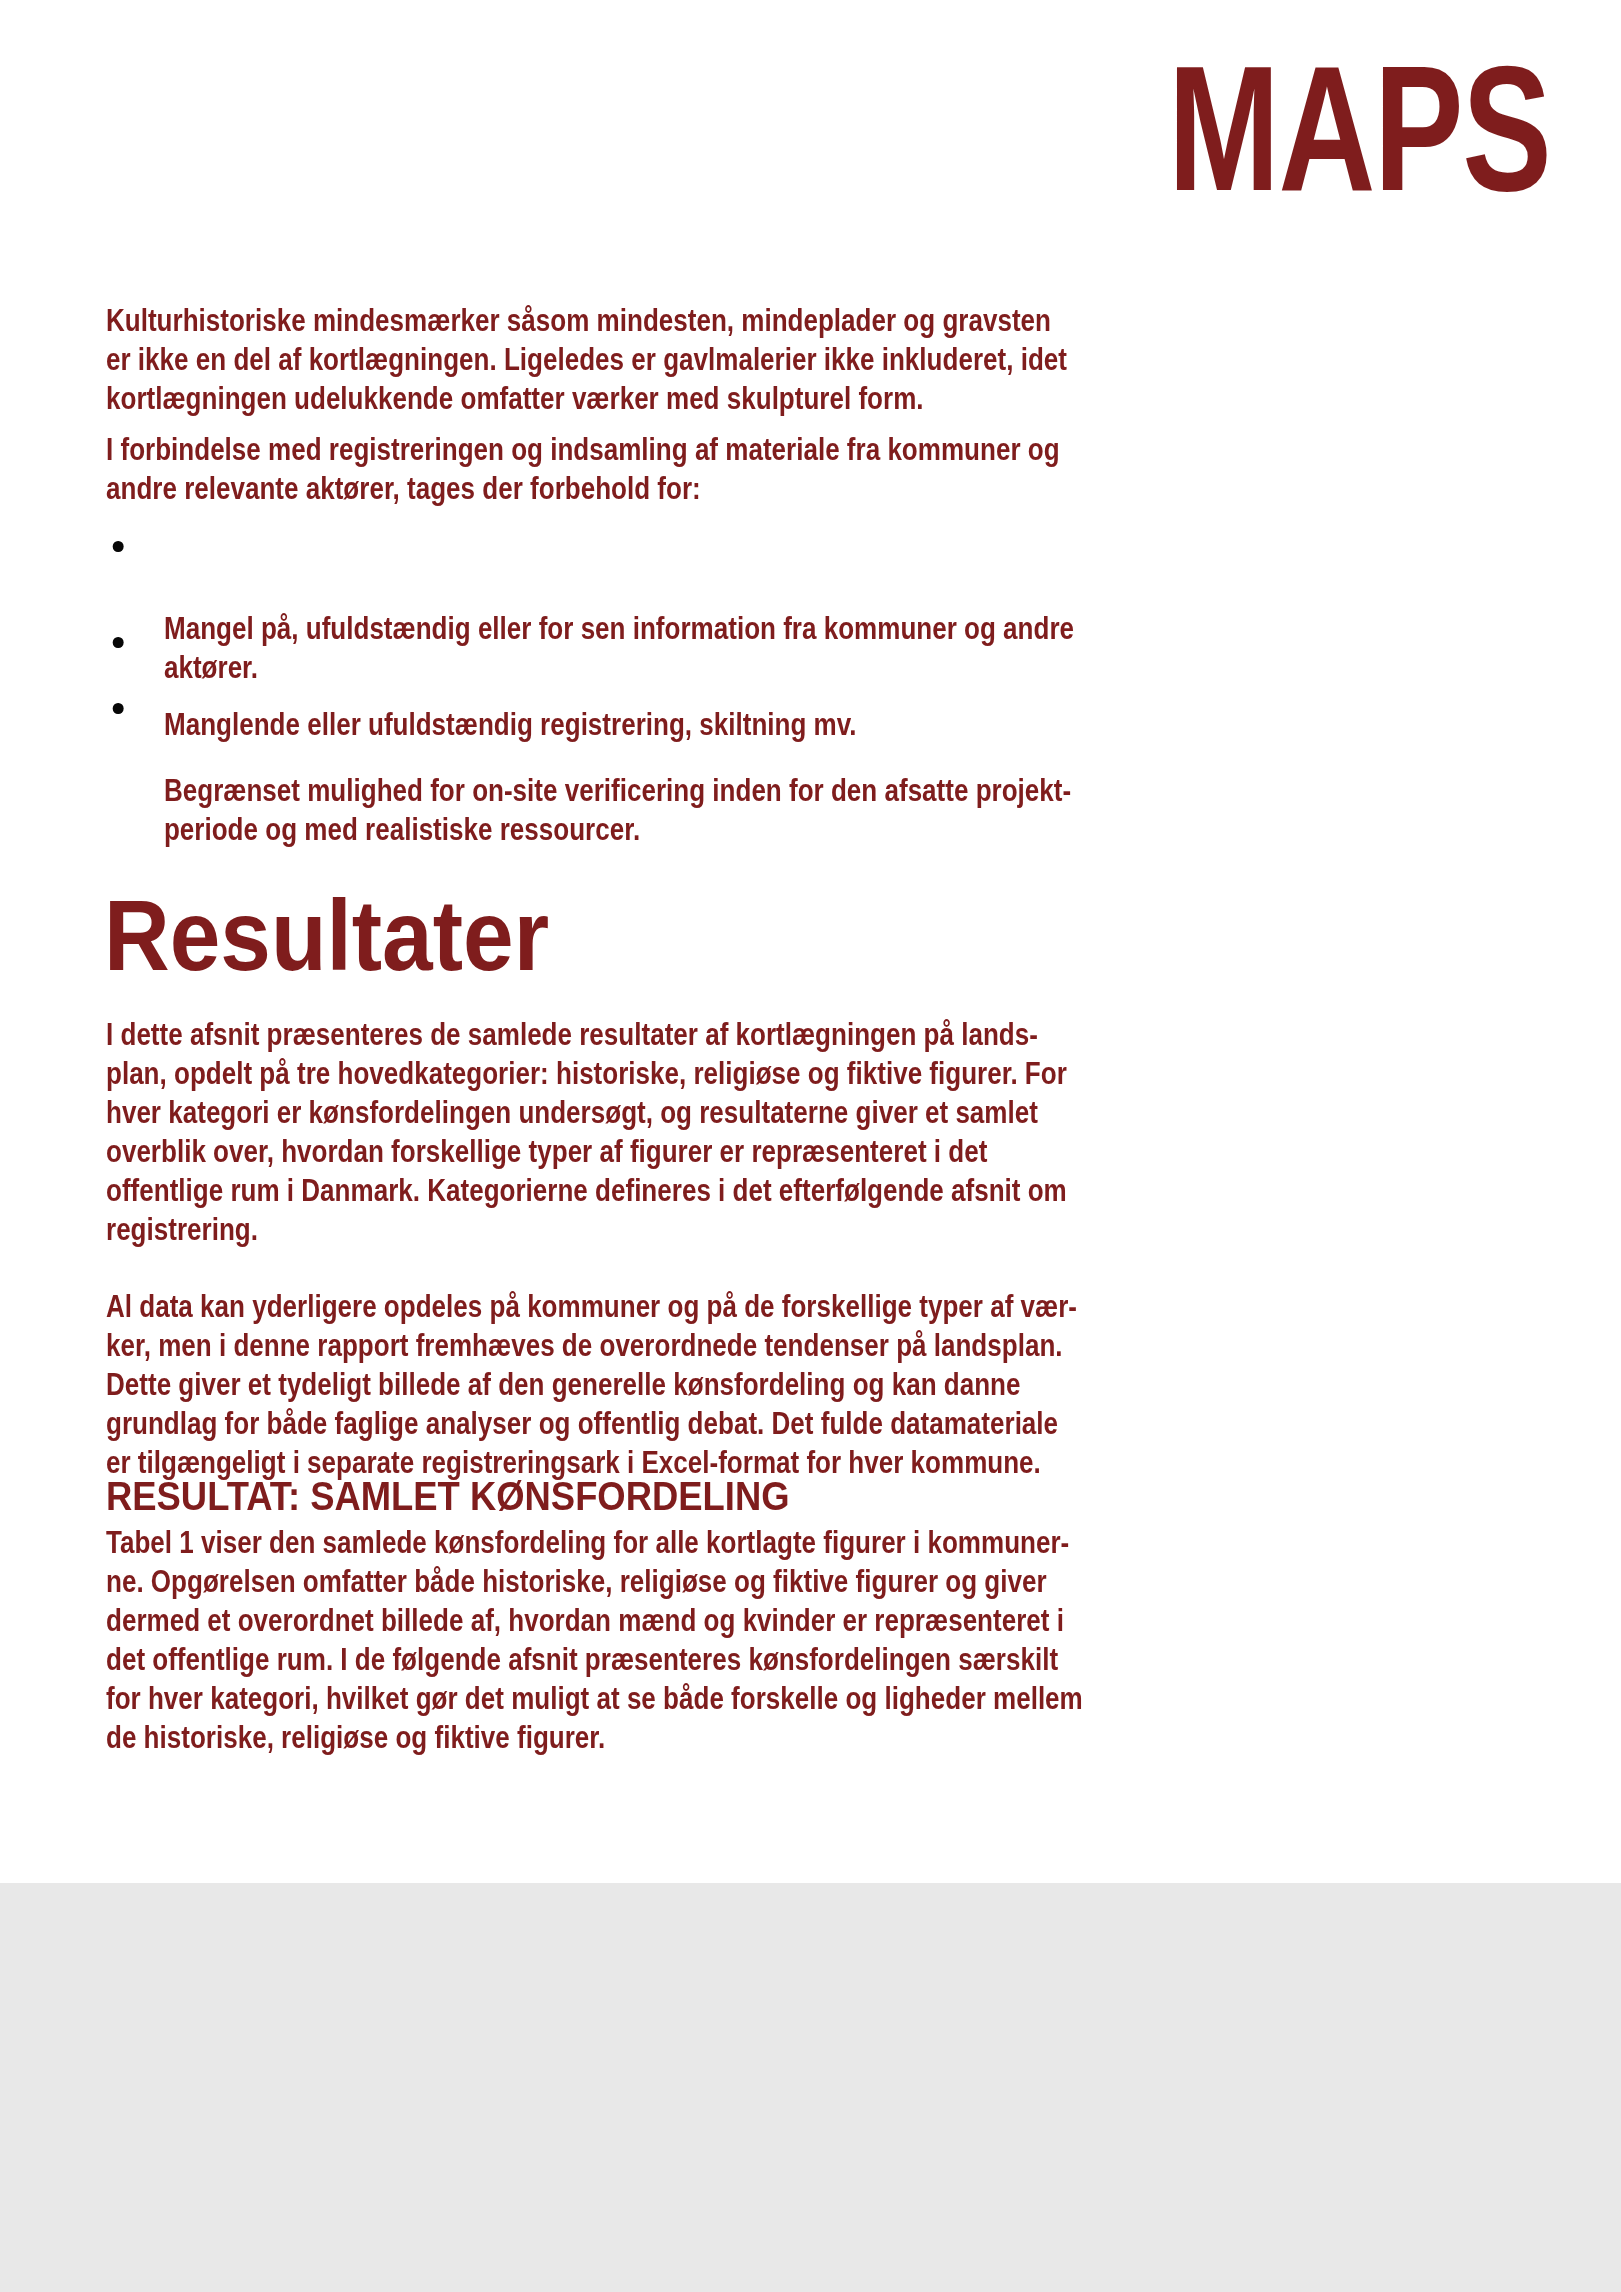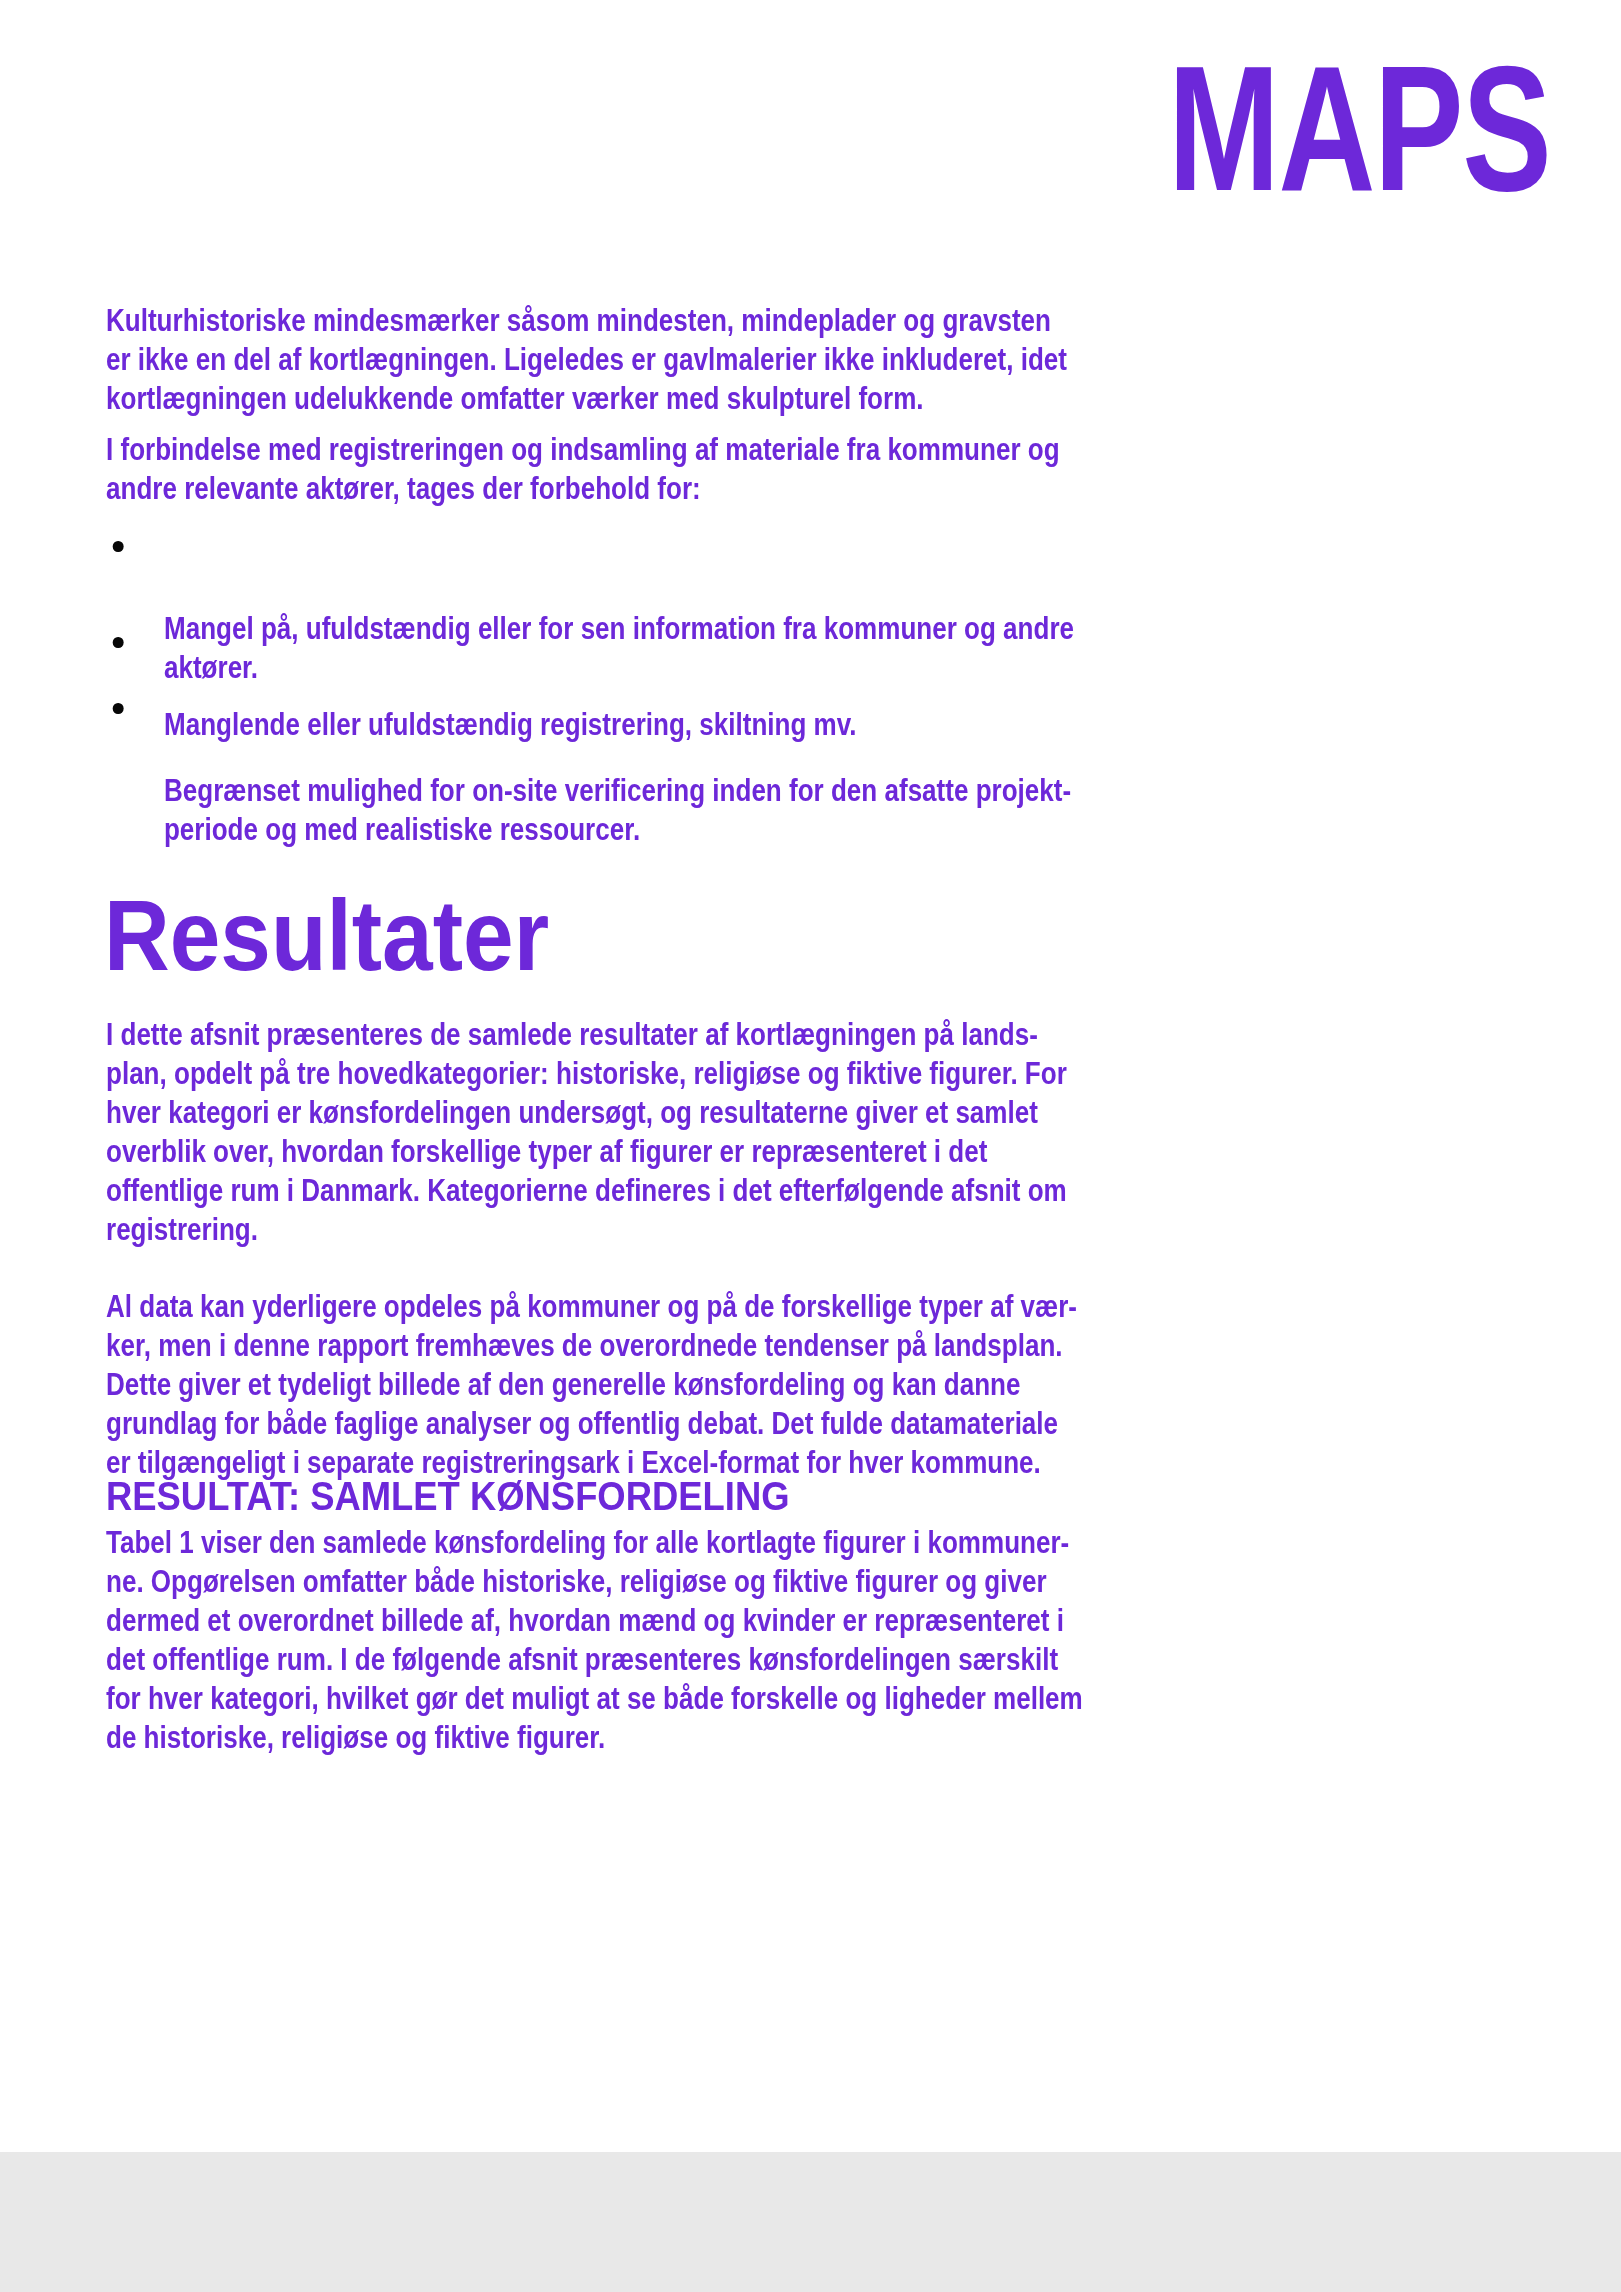--- a/index.html
+++ b/index.html
@@ -1,23 +1,23 @@
 <!DOCTYPE html>
 <html lang="da" style="font-size:14.3px"><head>
 <meta charset="utf-8">
 <title>MAPS — Side 5</title>
 <style>
   html, body { margin: 0; padding: 0; background: #e8e8e8; }
   .page {
     position: relative;
     width: 1621px;
-    height: 2152px;
+    height: 1883px;
     background: #ffffff;
     overflow: hidden;
-    color: #6d28d9;
+    color: #7f1d1d;
     font-family: "Liberation Sans", "DejaVu Sans", sans-serif;
     text-decoration: underline;
   }
   .blk {
     position: absolute;
     left: 106px;
     width: 1299px;
     font-weight: 700;
     font-size: 31px;
     line-height: 39px;

